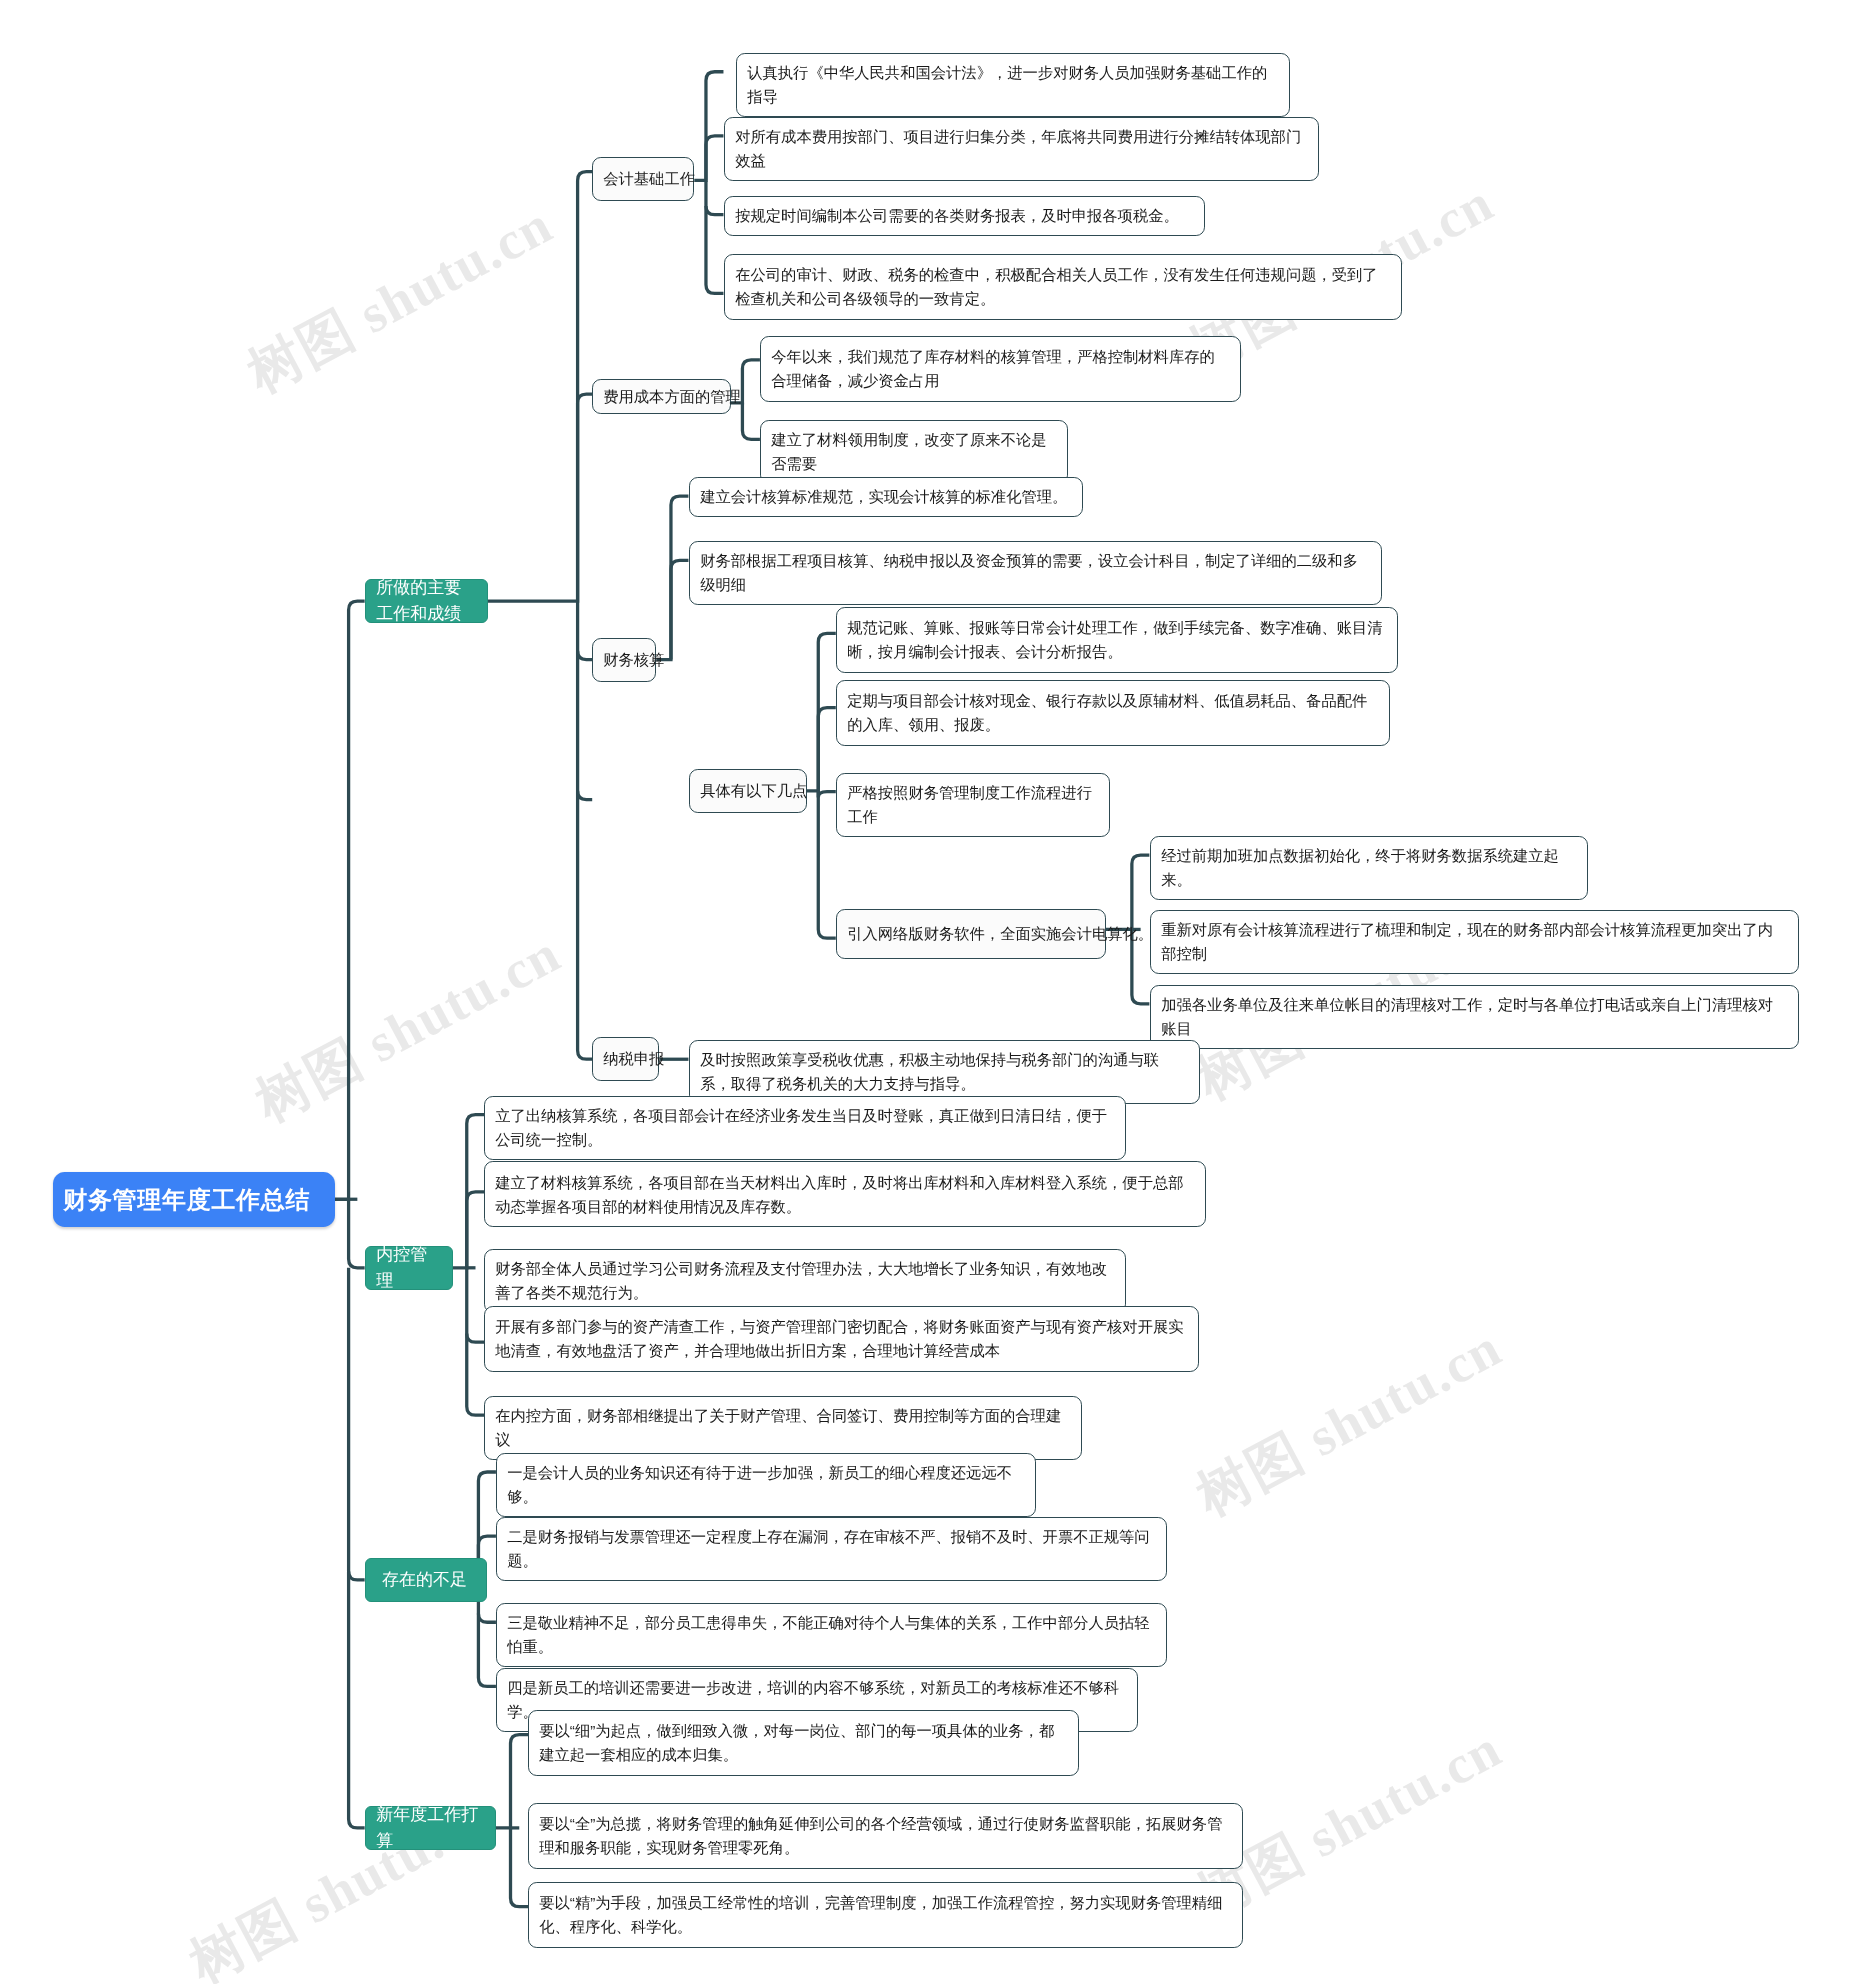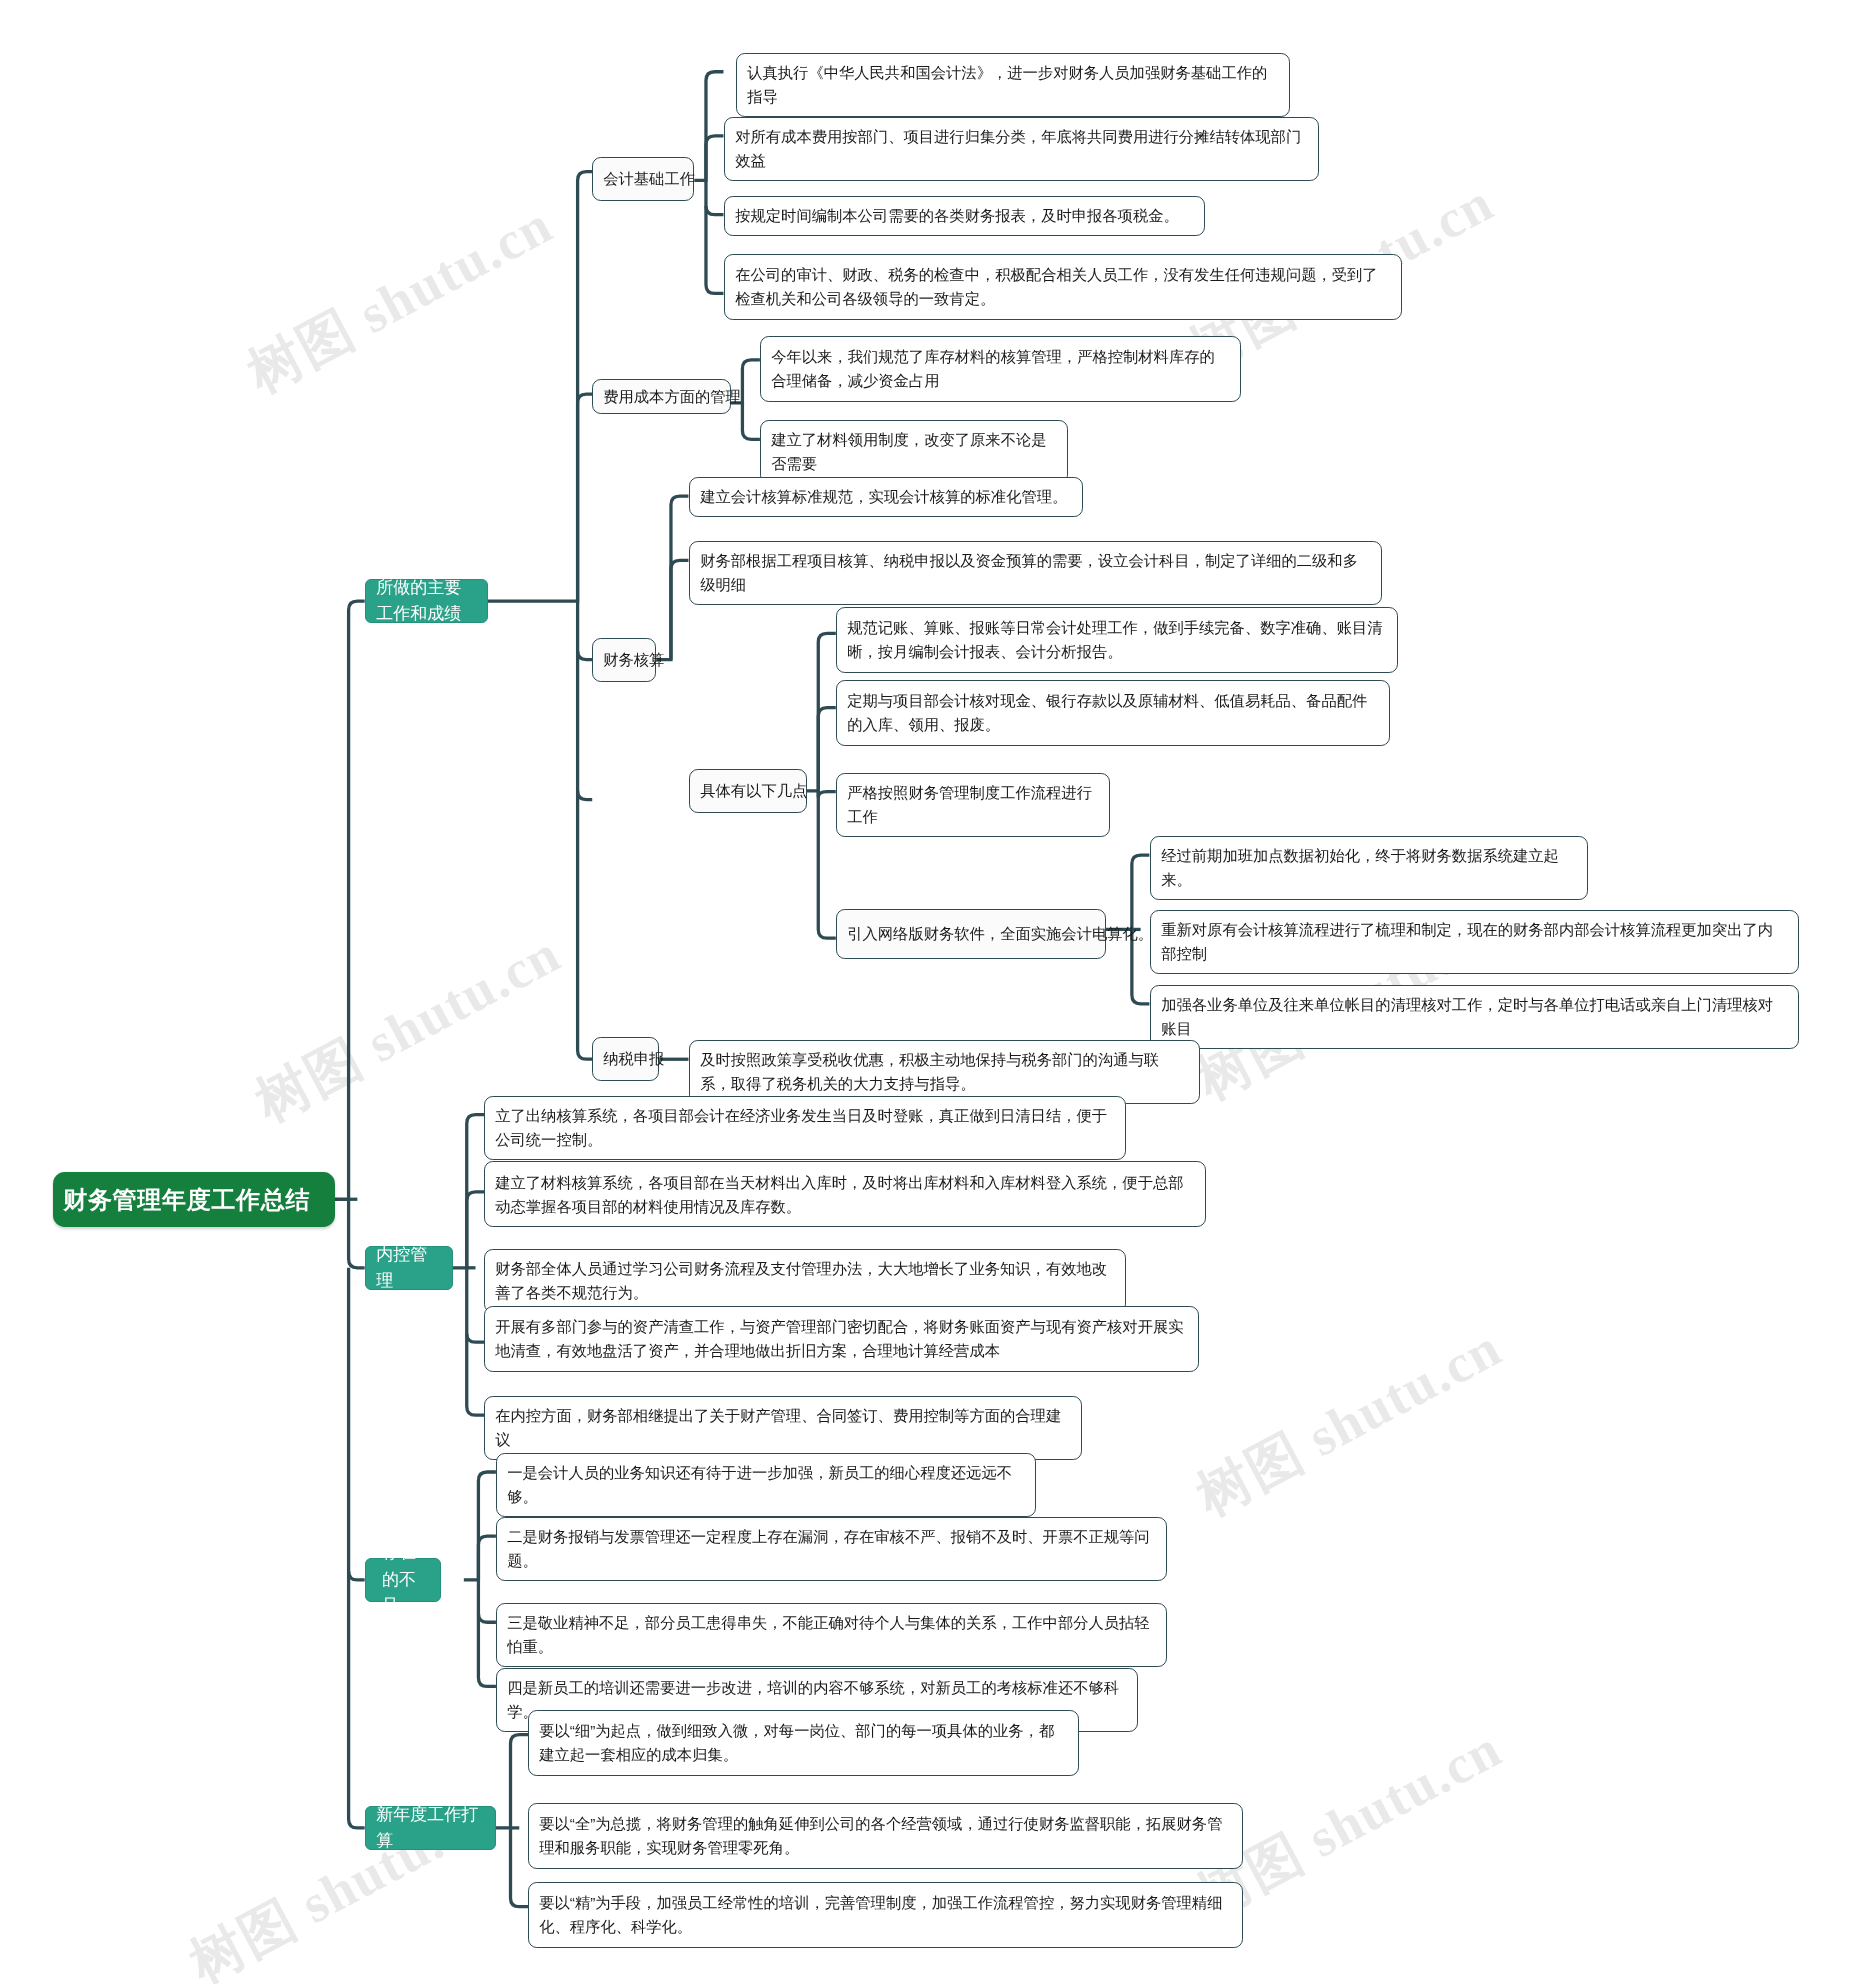--- a/index.html
+++ b/index.html
@@ -46,21 +46,21 @@
     border: 1.8px solid #2e4a52;
     padding: 7.3px 10.2px;
     line-height: 1.55;
     color: #1a1a1a;
     font-size: 15.3px;
     z-index: 4;
   }
   .node .txt { display: block; width: 100%; }
 
   .root {
-    background: #15803d;
+    background: #3b82f6;
     border: none;
     border-radius: 11.7px;
     color: #ffffff;
     font-size: 24px;
     font-weight: 700;
     justify-content: center;
     letter-spacing: 0.7px;
     z-index: 6;
     box-shadow: 0 1.5px 2.9px rgba(0,0,0,0.18);
   }
@@ -150,21 +150,21 @@
   <div class="node root" style="left:53px; top:1172px; width:282px; height:55px;">
     <span class="txt">财务管理年度工作总结</span>
   </div>
 
   <div class="node lvl1" style="left:365px; top:579px; width:123px; height:44px;">
     <span class="txt">所做的主要工作和成绩</span>
   </div>
   <div class="node lvl1" style="left:365px; top:1246px; width:88px; height:44px;">
     <span class="txt">内控管理</span>
   </div>
-  <div class="node lvl1" style="left:365px; top:1558px; width:76px; height:44px;padding-left:16px;">
+  <div class="node lvl1" style="left:365px; top:1558px; width:122px; height:44px;padding-left:16px;">
     <span class="txt">存在的不足</span>
   </div>
   <div class="node lvl1" style="left:365px; top:1806px; width:131px; height:44px;">
     <span class="txt">新年度工作打算</span>
   </div>
 
   <div class="node lvl2" style="left:592px; top:157px; width:102px; height:44px;">
     <span class="txt">会计基础工作</span>
   </div>
   <div class="node lvl2" style="left:592px; top:379px; width:139px; height:35px;">

